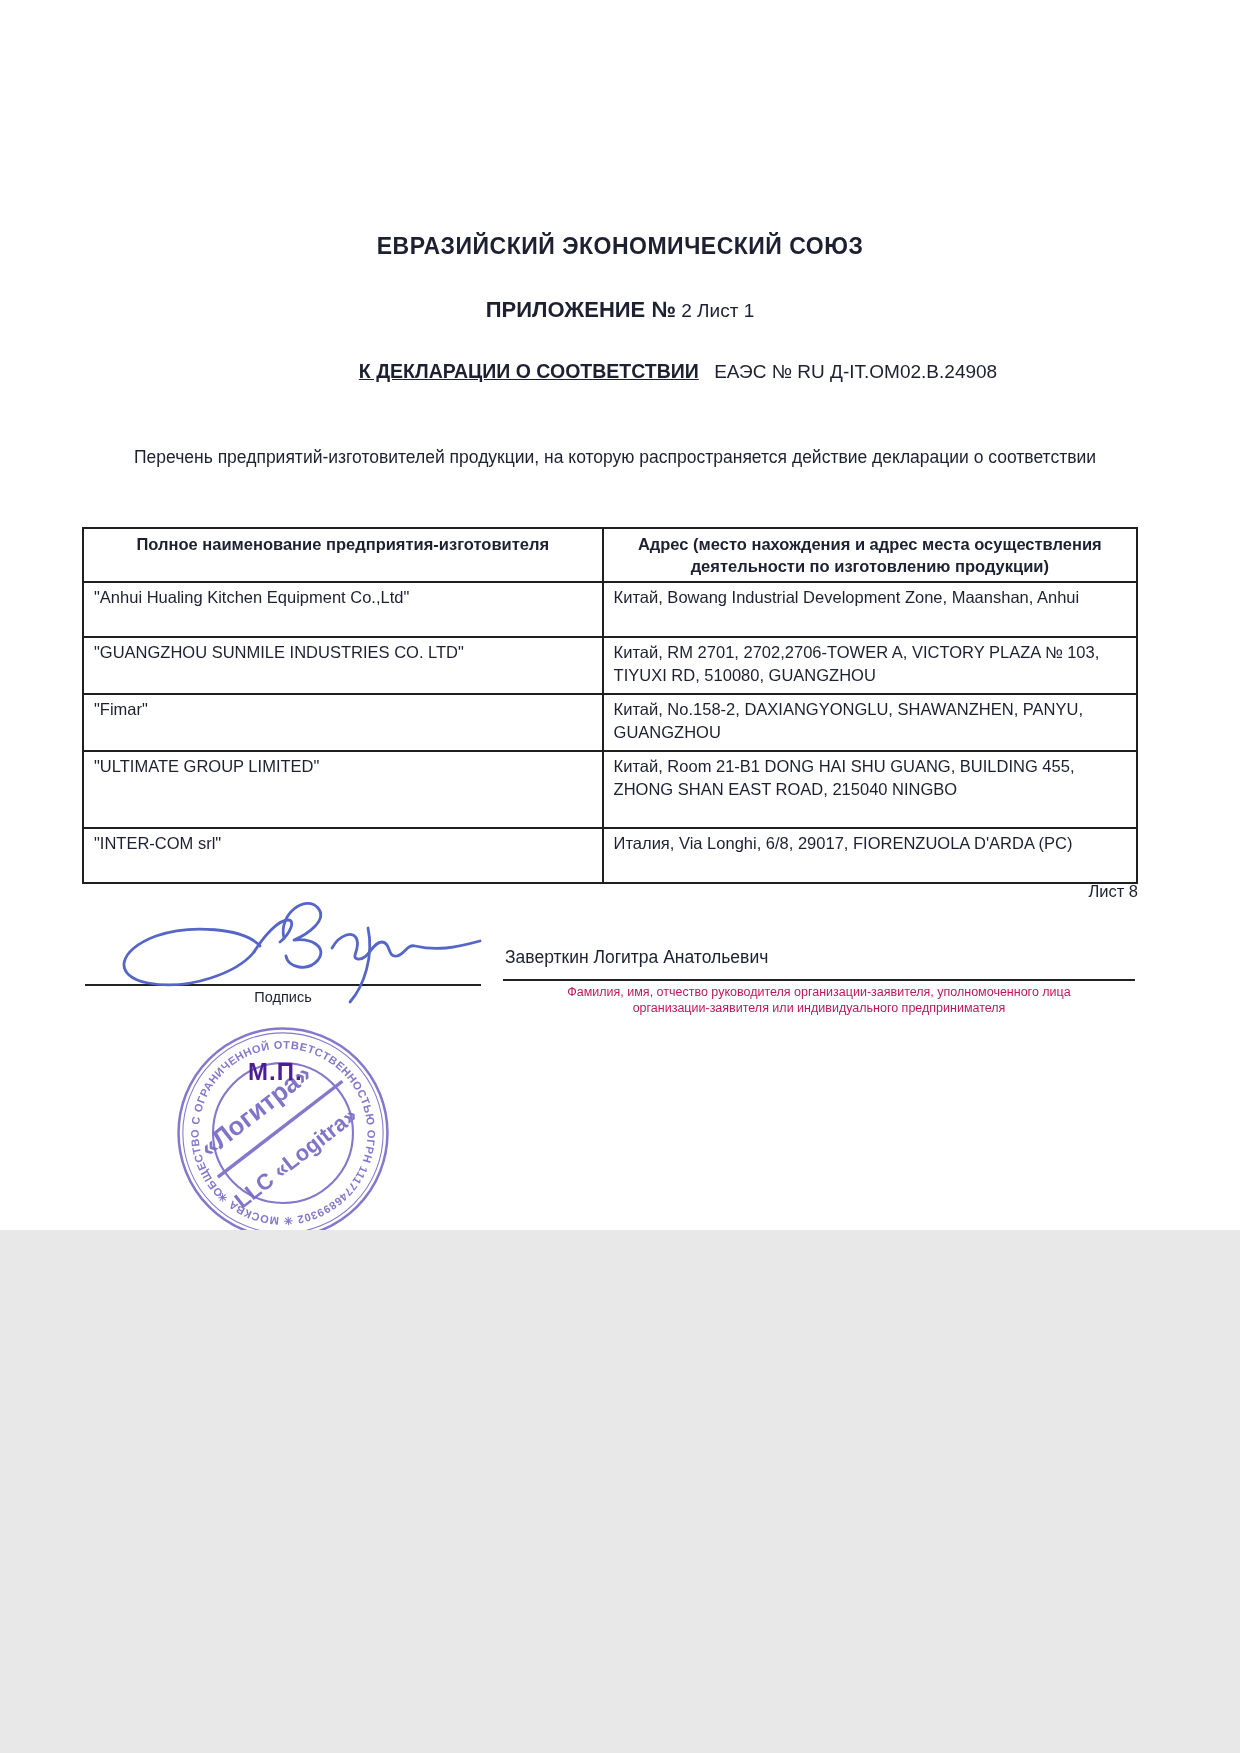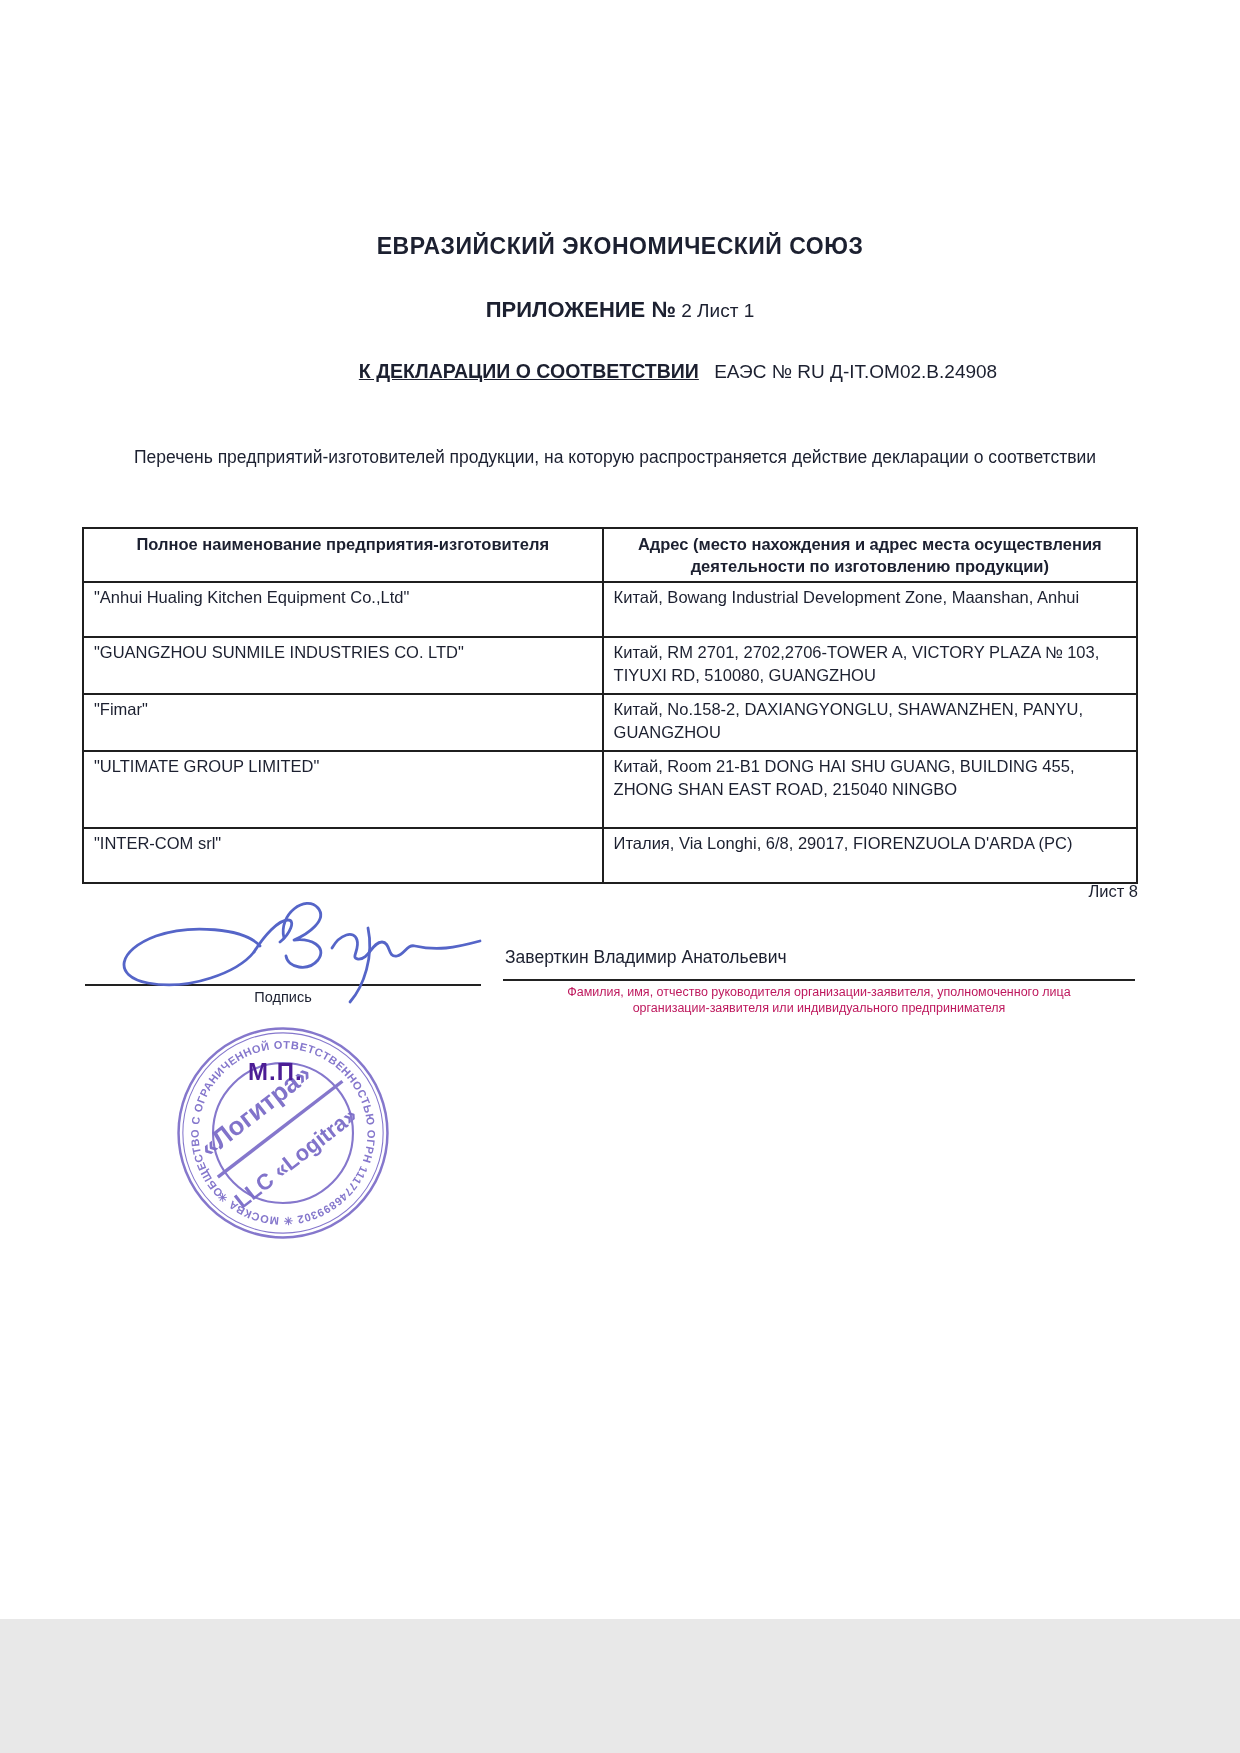--- a/index.html
+++ b/index.html
@@ -4,21 +4,21 @@
 <style>
   html, body { margin: 0; padding: 0; }
   body {
     background: #e8e8e8;
     font-family: "Liberation Sans", sans-serif;
     color: #1c2030;
   }
   .page {
     position: relative;
     width: 1240px;
-    height: 1619px;
+    height: 1230px;
     background: #ffffff;
     overflow: hidden;
   }
   .abs { position: absolute; }
 
   .union-title {
     top: 233px; left: 0; width: 100%;
     text-align: center;
     font-size: 23px; font-weight: bold;
     letter-spacing: 0.5px;
@@ -196,21 +196,21 @@
       <path d="M 168 66 C 152 48 98 44 64 56 C 26 70 20 96 56 103 C 98 111 146 92 162 72"></path>
       <path d="M 162 72 C 172 56 186 40 196 40 C 204 40 198 54 188 62"></path>
       <path d="M 192 58 C 186 34 214 14 226 28 C 236 40 216 54 202 60 C 218 58 236 66 226 80 C 216 92 196 88 194 76"></path>
       <path d="M 240 68 C 248 54 262 50 265 60 C 268 70 258 78 266 79 C 277 80 280 62 290 62 C 299 62 295 78 305 76 C 313 74 315 64 323 66 C 345 71 362 68 388 61"></path>
       <path d="M 276 48 C 282 76 272 106 258 122"></path>
     </g>
   </svg>
 
   <div class="abs sig-caption">Подпись</div>
 
-  <div class="abs signer-name">Заверткин Владимир Анатольевич</div>
+  <div class="abs signer-name">Заверткин Логитра Анатольевич</div>
   <div class="abs signer-underline"></div>
   <div class="abs signer-caption">
     <div>Фамилия, имя, отчество руководителя организации-заявителя, уполномоченного лица</div>
     <div>организации-заявителя или индивидуального предпринимателя</div>
   </div>
 
   <div class="abs mp-label">М.П.</div>
 
   <svg class="abs stamp-svg" width="230" height="230" viewBox="0 0 240 240">
     <g stroke="#7b6cc8" fill="none" opacity="0.92">

